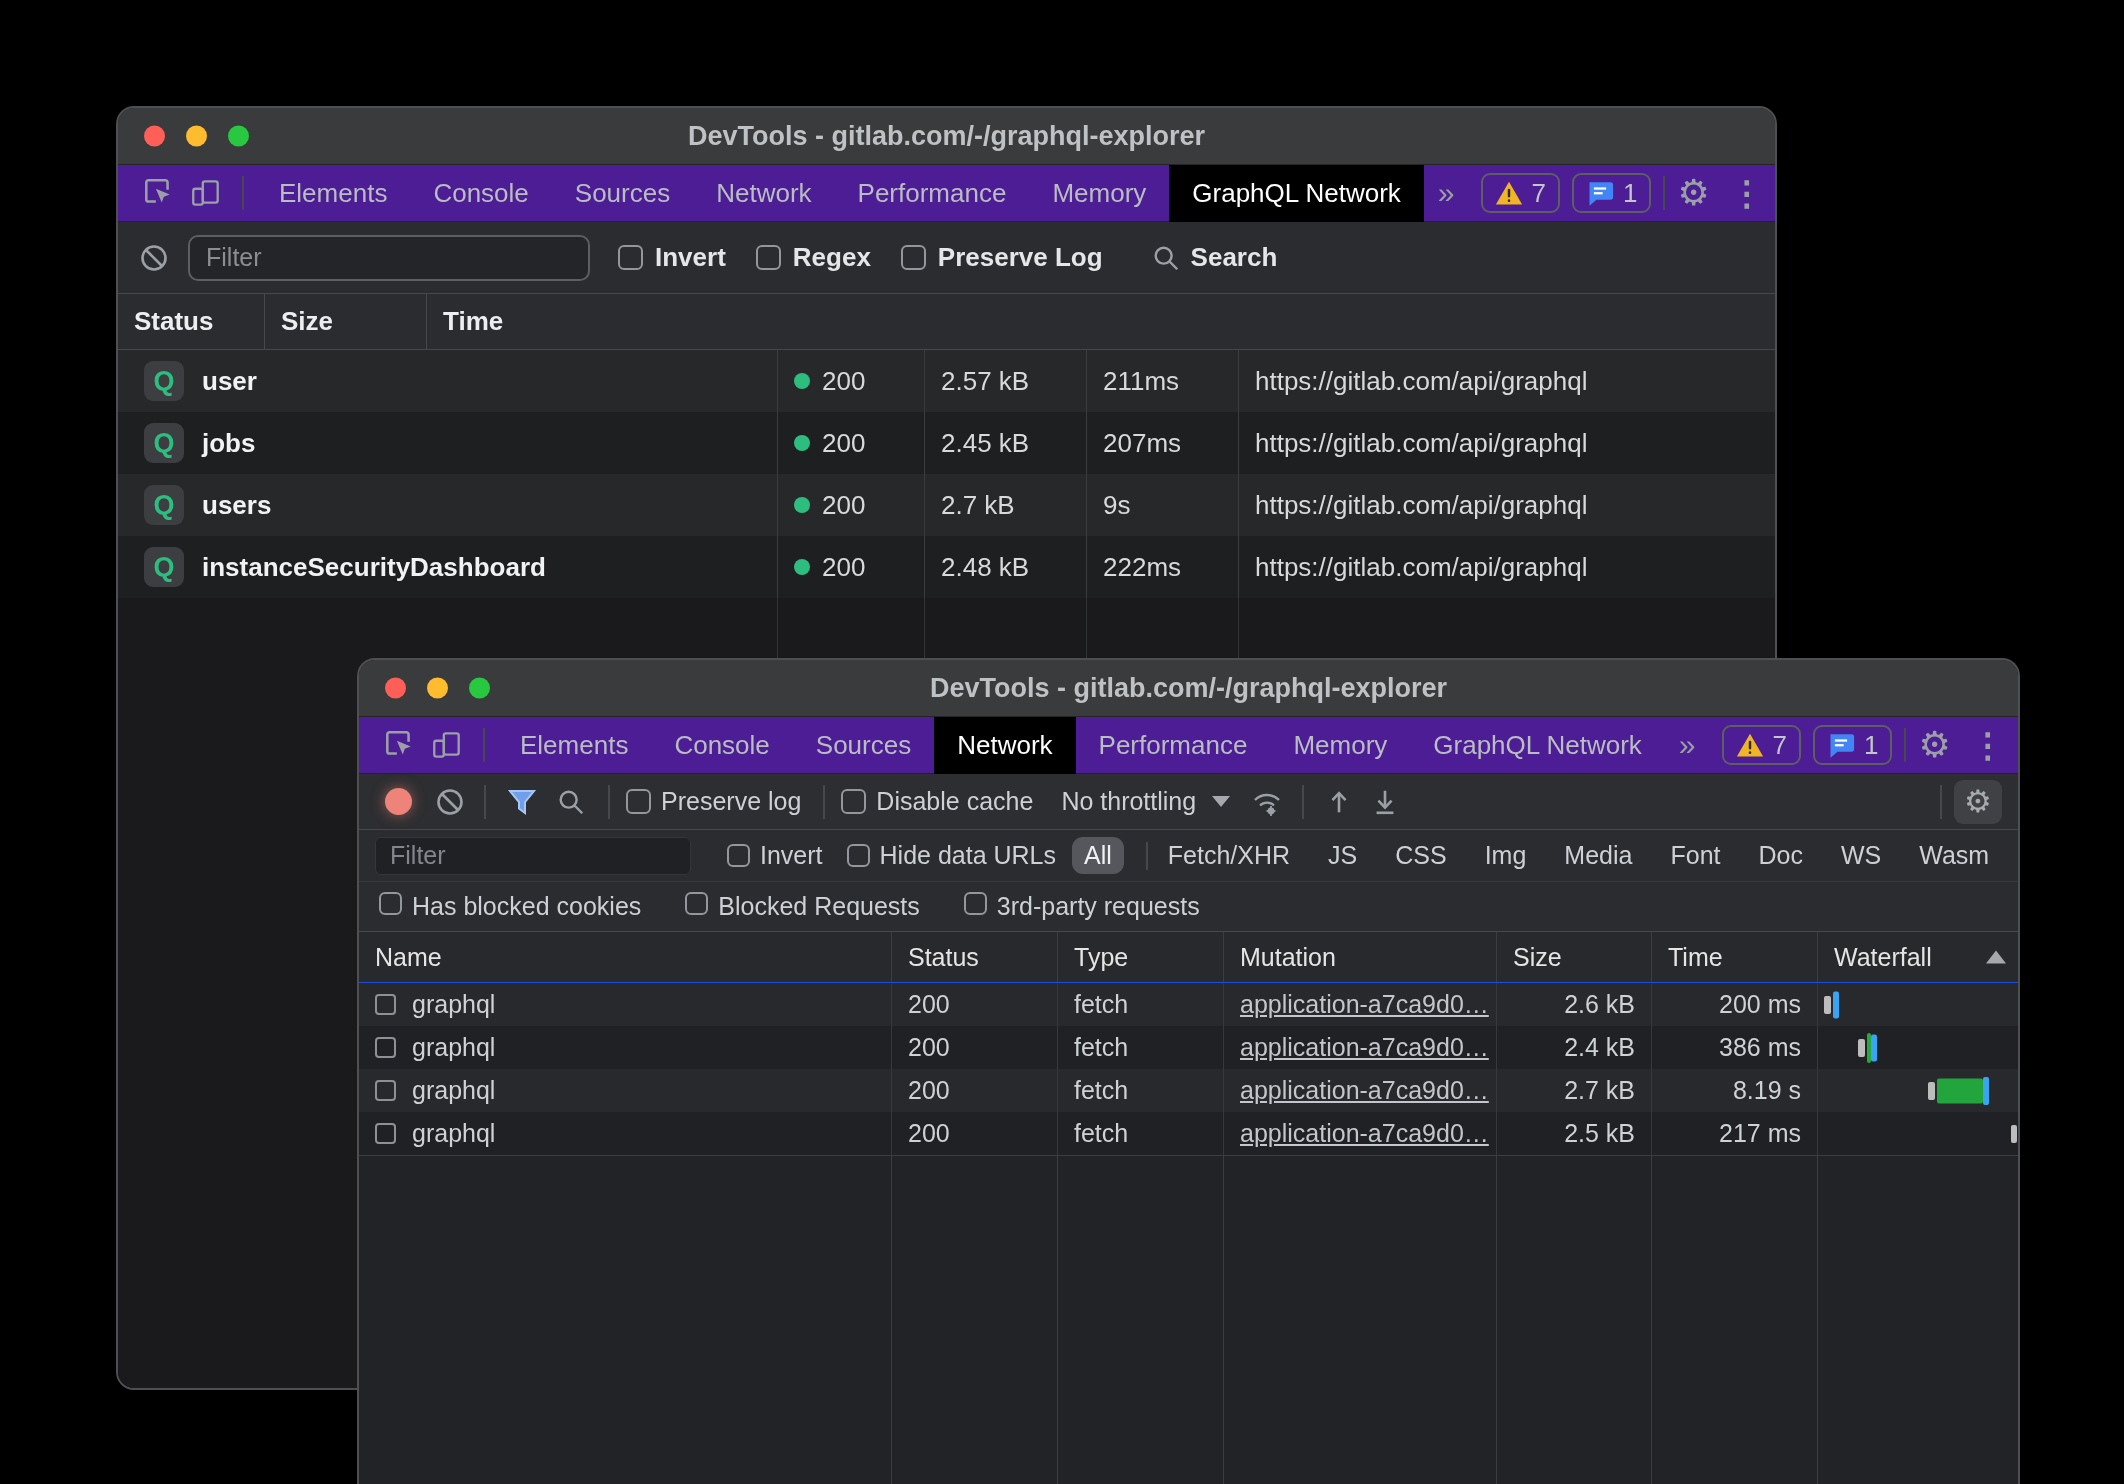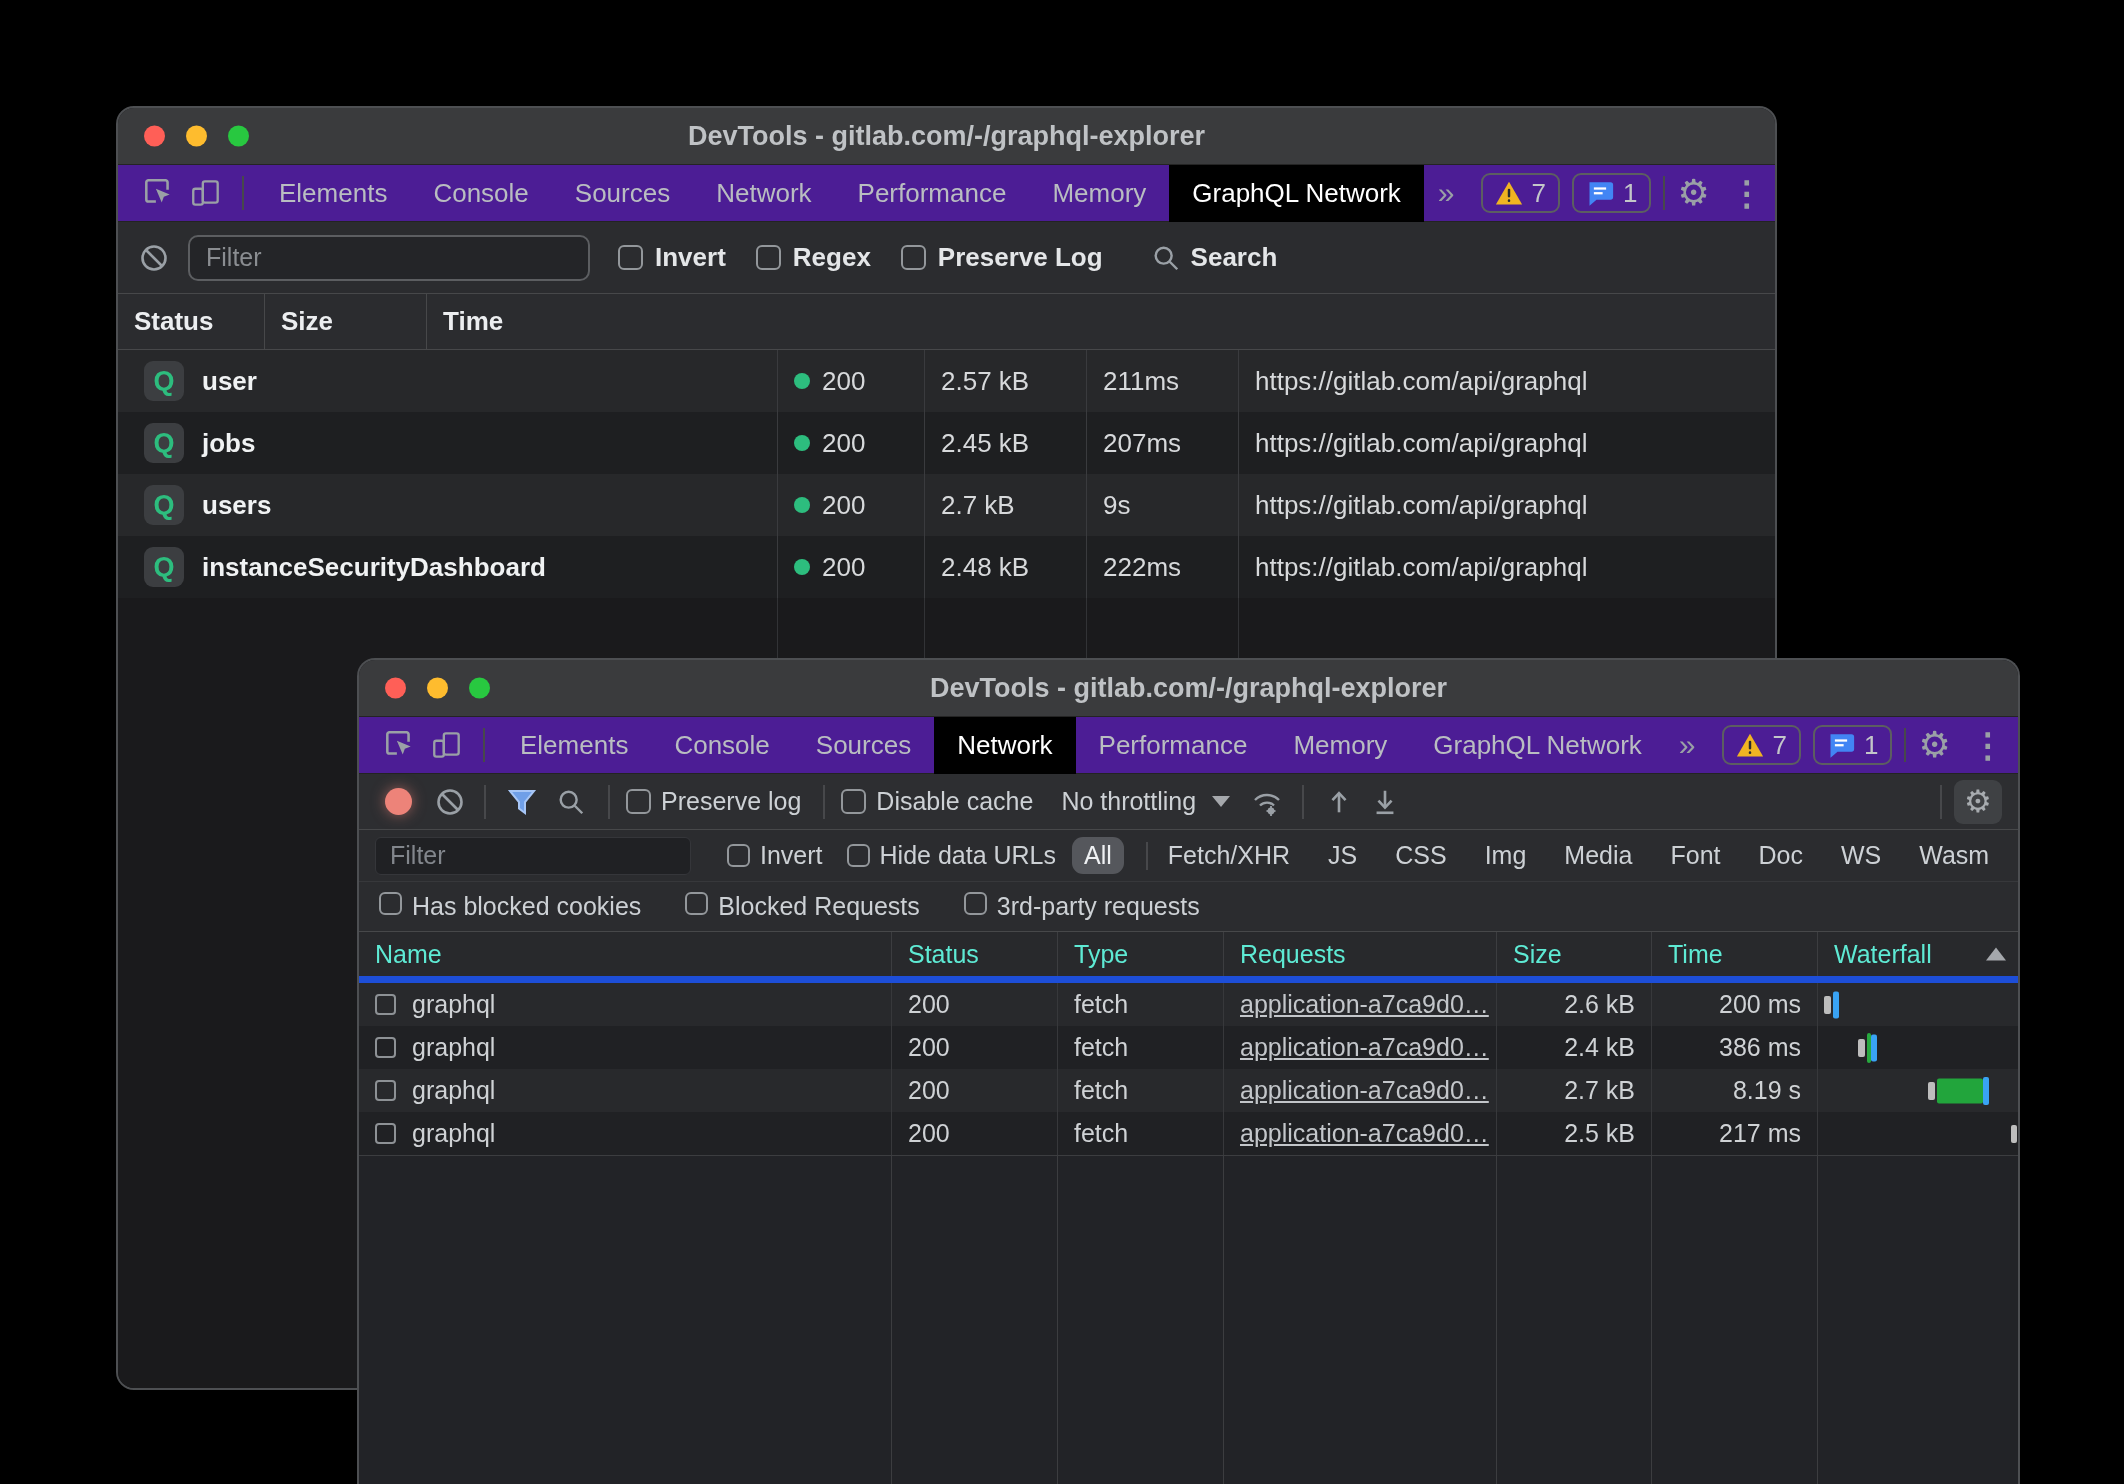--- a/index.html
+++ b/index.html
@@ -100,21 +100,21 @@
   .net-filter::placeholder { color:#82868c; }
   .chip { font-size:25px; color:#cdd1d5; padding:4px 12px; border-radius:11px;
           margin-right:14px; white-space:nowrap; flex:0 0 auto; }
   .chip.selected { background:#55575c; color:#eff1f3; }
 
   .opts-row { height:50px; flex:0 0 50px; background:#2b2c2f; display:flex;
               align-items:center; padding:0 20px; border-bottom:1px solid #47484a; gap:0; }
   .opts-row .group { display:flex; align-items:flex-start; margin-right:34px; }
 
   .net-thead { height:51px; flex:0 0 51px; background:#28292c; display:flex;
-               border-bottom:7px solid #1d4ed8; font-size:25px; color:#5eead4; }
+               border-bottom:1px solid #1d4ed8; font-size:25px; color:#e5e5e5; }
   .net-thead .th { display:flex; align-items:center; padding-left:16px;
                    border-right:1px solid #3c3d40; position:relative; }
   .net-thead .th:last-child { border-right:none; }
   .n-name { width:533px; flex:0 0 533px; }
   .n-st { width:166px; flex:0 0 166px; }
   .n-ty { width:166px; flex:0 0 166px; }
   .n-in { width:273px; flex:0 0 273px; }
   .n-sz { width:155px; flex:0 0 155px; }
   .n-tm { width:166px; flex:0 0 166px; }
   .n-wf { flex:1 1 auto; }
@@ -437,21 +437,21 @@
     <div class="group">
       <span class="cb" style="width:23px;height:23px;"></span>
       <span class="lbl">3rd-party requests</span>
     </div>
   </div>
 
   <div class="net-thead">
     <div class="th n-name">Name</div>
     <div class="th n-st">Status</div>
     <div class="th n-ty">Type</div>
-    <div class="th n-in">Requests</div>
+    <div class="th n-in">Mutation</div>
     <div class="th n-sz">Size</div>
     <div class="th n-tm">Time</div>
     <div class="th n-wf">
       <span>Waterfall</span>
       <span class="sort-asc"></span>
     </div>
   </div>
 
   <div>
     <div class="net-row">

